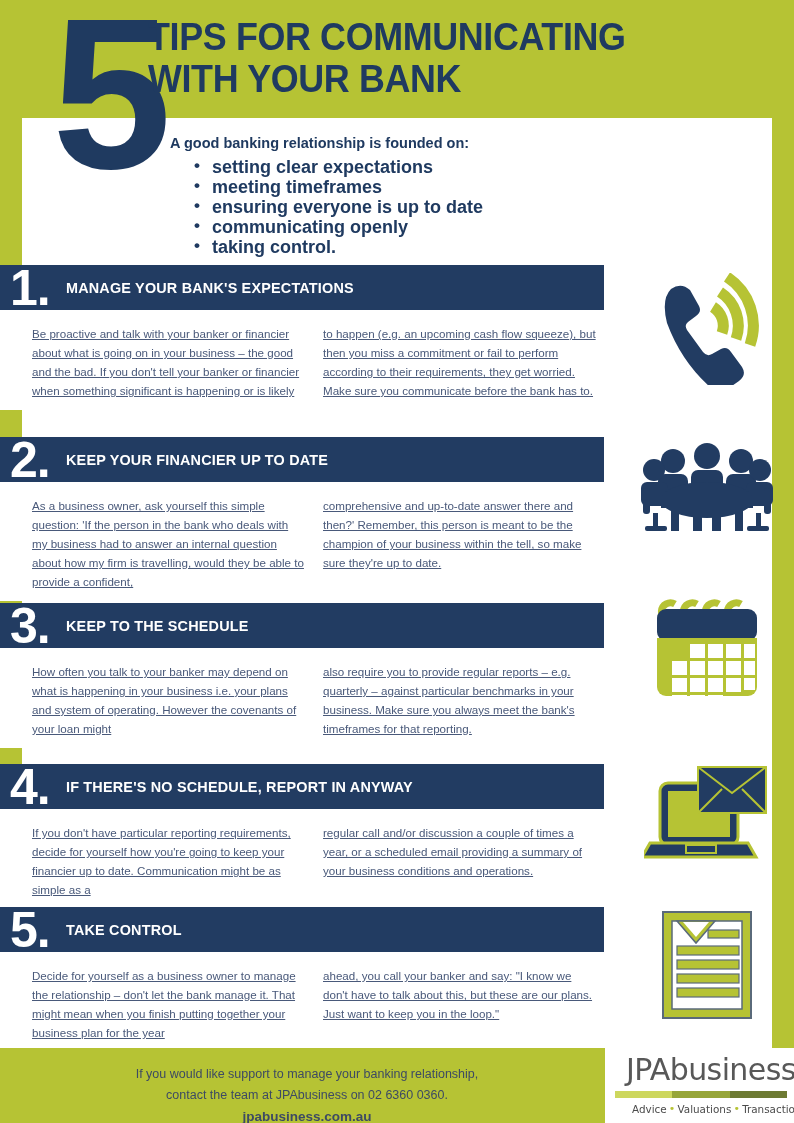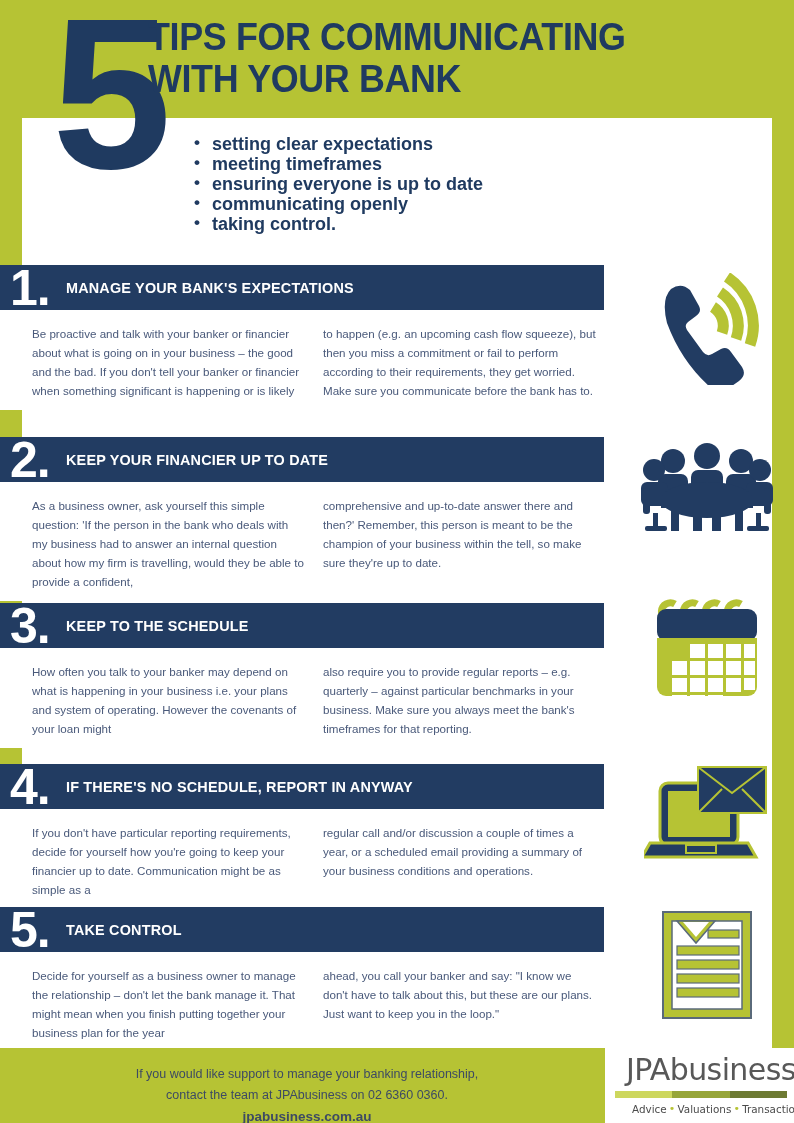--- a/index.html
+++ b/index.html
@@ -148,20 +148,21 @@
     gap: 18px;
     padding: 14px 8px 10px 32px;
     background: #ffffff;
     width: 564px;
   }
   .col {
     width: 274px;
     color: #49597a;
     font-size: 11.6px;
     line-height: 19px;
+    text-decoration: underline;
   }
   .col p { margin: 0; }
 
   
   .icon-box {
     position: absolute;
     width: 174px;
     display: flex;
     align-items: flex-start;
     justify-content: center;
@@ -248,20 +249,21 @@
   <div class="white-card"></div>
 
   <div class="big-five">5</div>
 
   <div class="header-title">
     <div>TIPS FOR COMMUNICATING</div>
     <div>WITH YOUR BANK</div>
   </div>
 
   <div class="intro">
+    <p class="intro-lead">A good banking relationship is founded on:</p>
     <ul>
       <li>setting clear expectations</li>
       <li>meeting timeframes</li>
       <li>ensuring everyone is up to date</li>
       <li>communicating openly</li>
       <li>taking control.</li>
     </ul>
   </div>
 
   <div class="section" style="top:265px">

